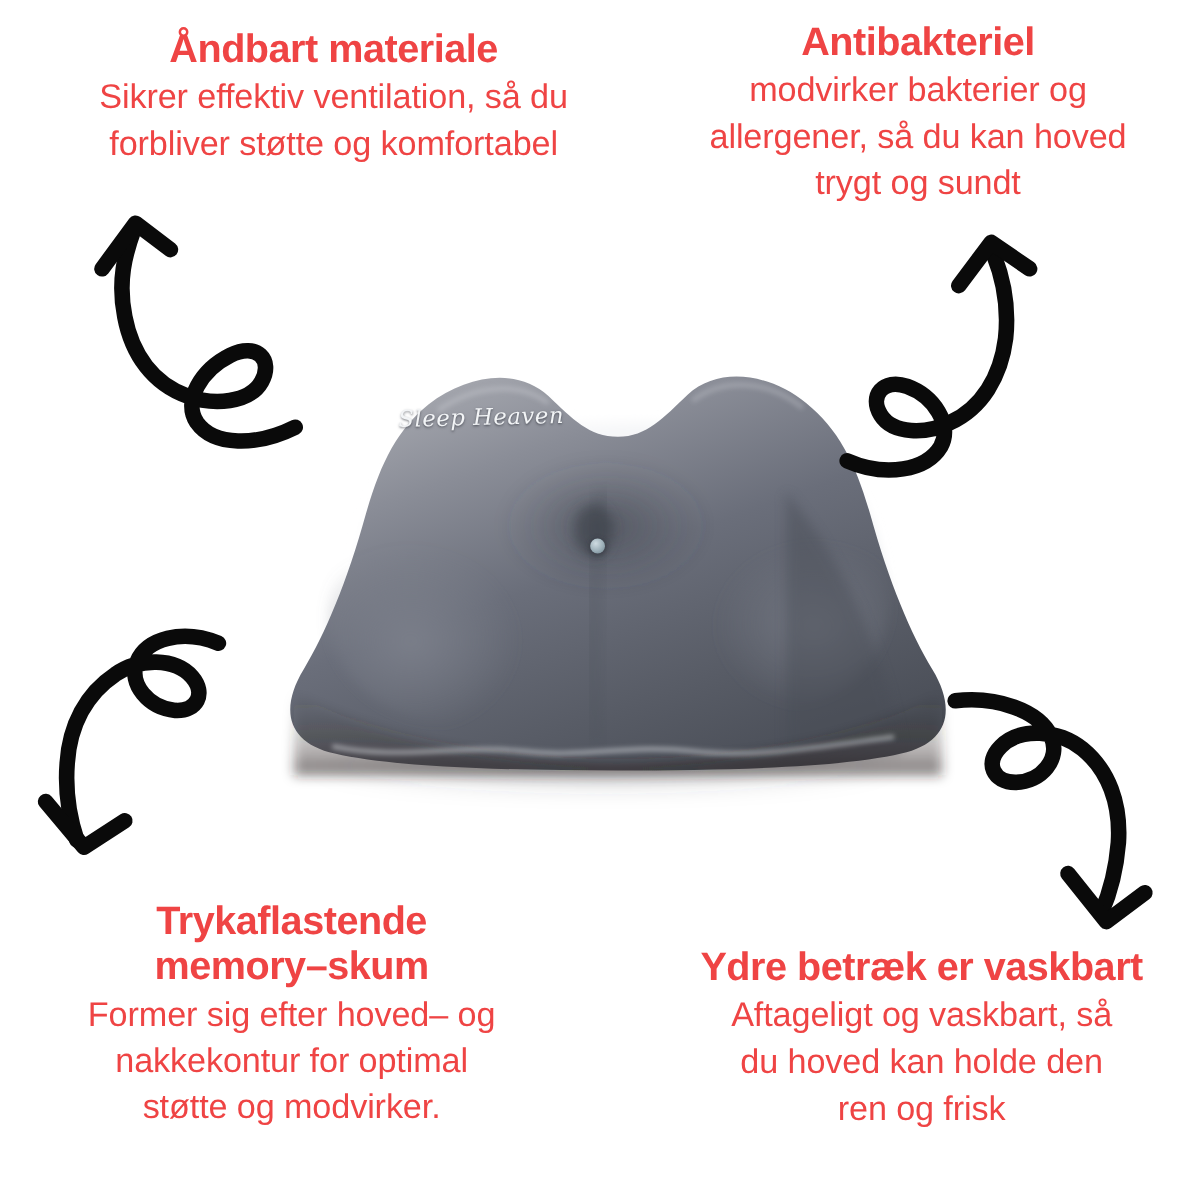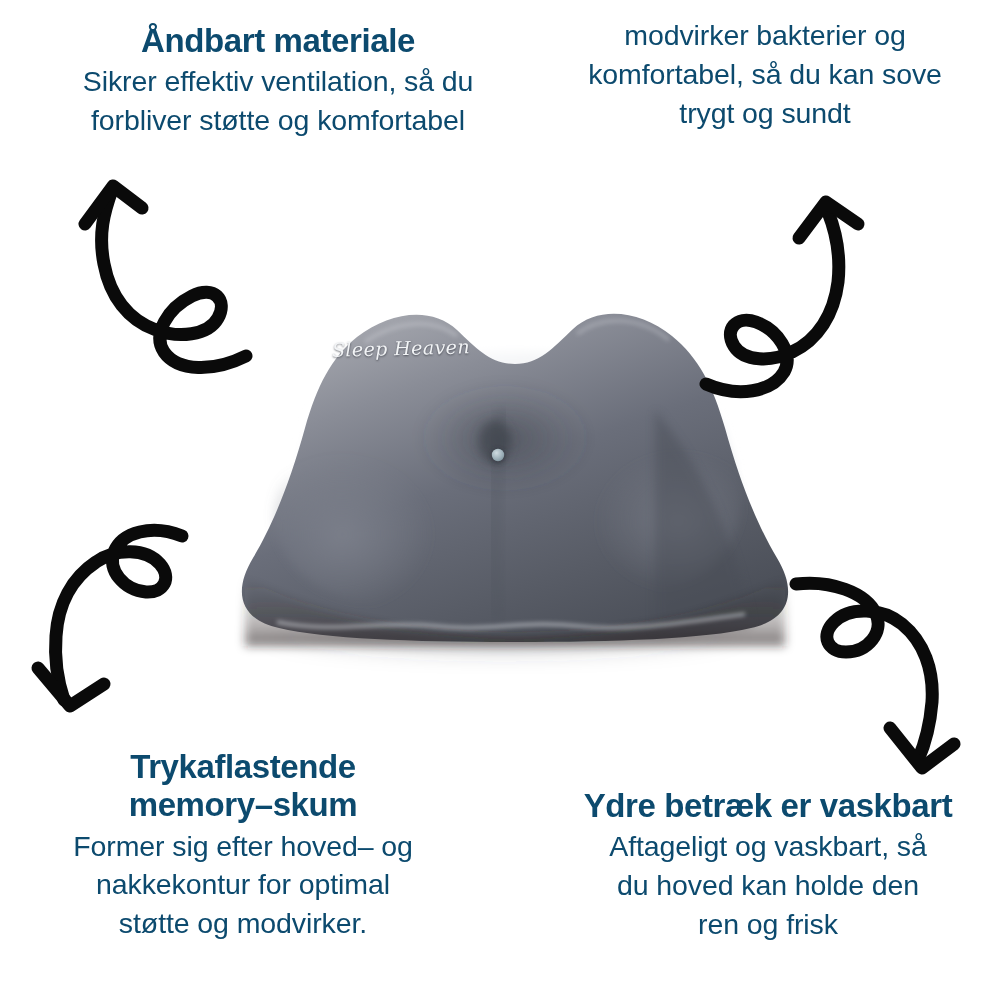--- a/index.html
+++ b/index.html
@@ -67,21 +67,21 @@
     stroke-linejoin: round;
   }
   .arrows .head {
     stroke-width: 13;
   }
 
   
   .callout {
     position: absolute;
     text-align: center;
-    color: #0c4a6e;
+    color: #ef4444;
   }
   .callout .title {
     font-weight: 700;
     font-size: 33px;
     line-height: 1.16;
     letter-spacing: -0.4px;
     margin: 0 0 2px 0;
     white-space: pre-line;
   }
   .callout .body {
@@ -266,22 +266,23 @@
     </g>
   </svg>
 
   <div class="callout" id="callout-tl">
     <p class="title">Åndbart materiale</p>
     <p class="body">Sikrer effektiv ventilation, så du
 forbliver støtte og komfortabel</p>
   </div>
 
   <div class="callout" id="callout-tr">
+    <p class="title">Antibakteriel</p>
     <p class="body">modvirker bakterier og
-komfortabel, så du kan sove
+allergener, så du kan hoved
 trygt og sundt</p>
   </div>
 
   <div class="callout" id="callout-bl">
     <p class="title">Trykaflastende
 memory–skum</p>
     <p class="body">Former sig efter hoved– og
 nakkekontur for optimal
 støtte og modvirker.</p>
   </div>

